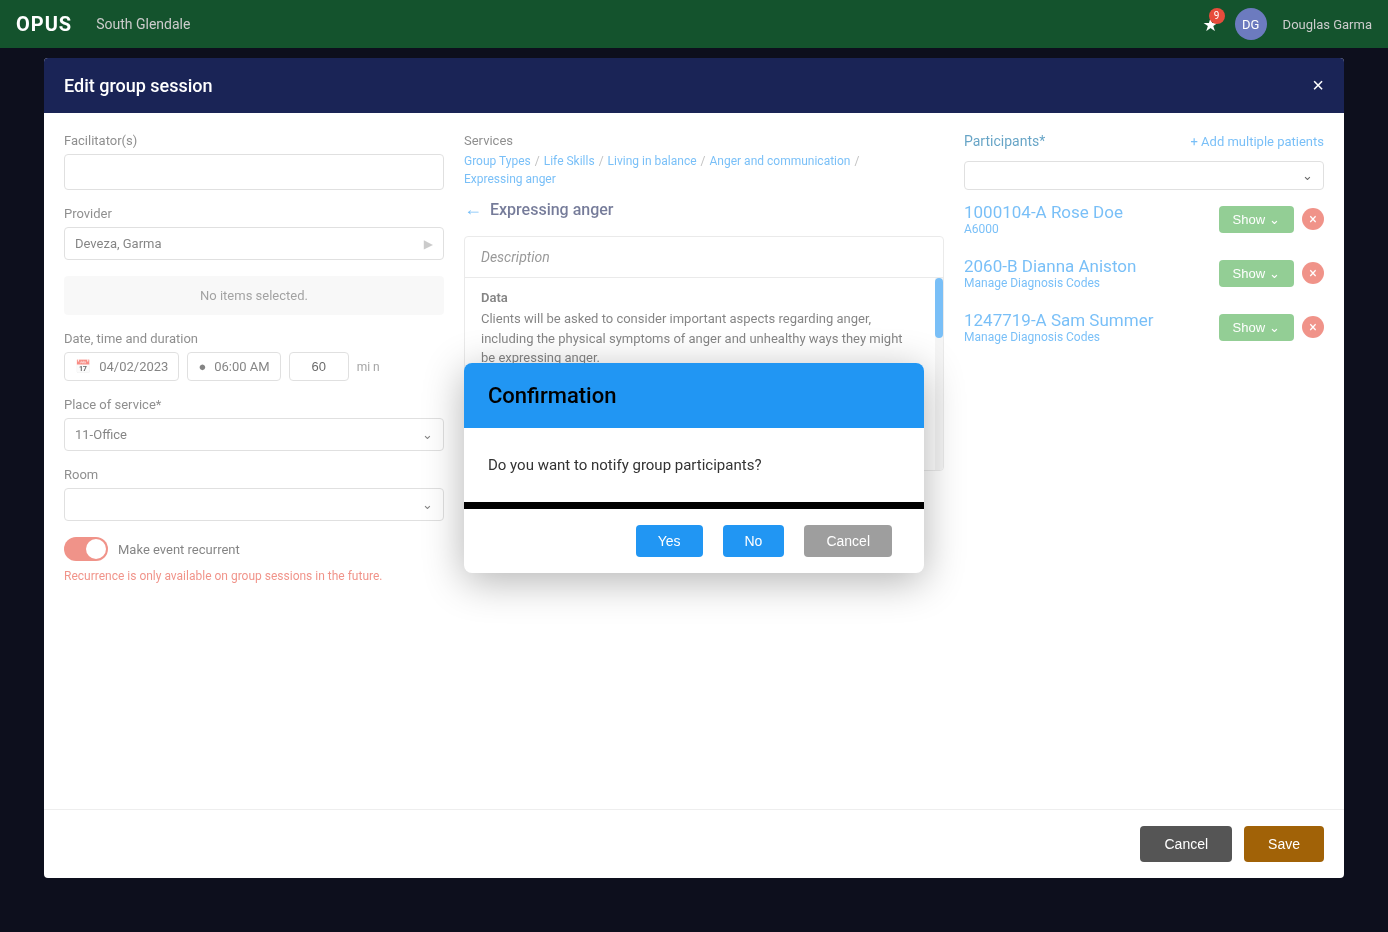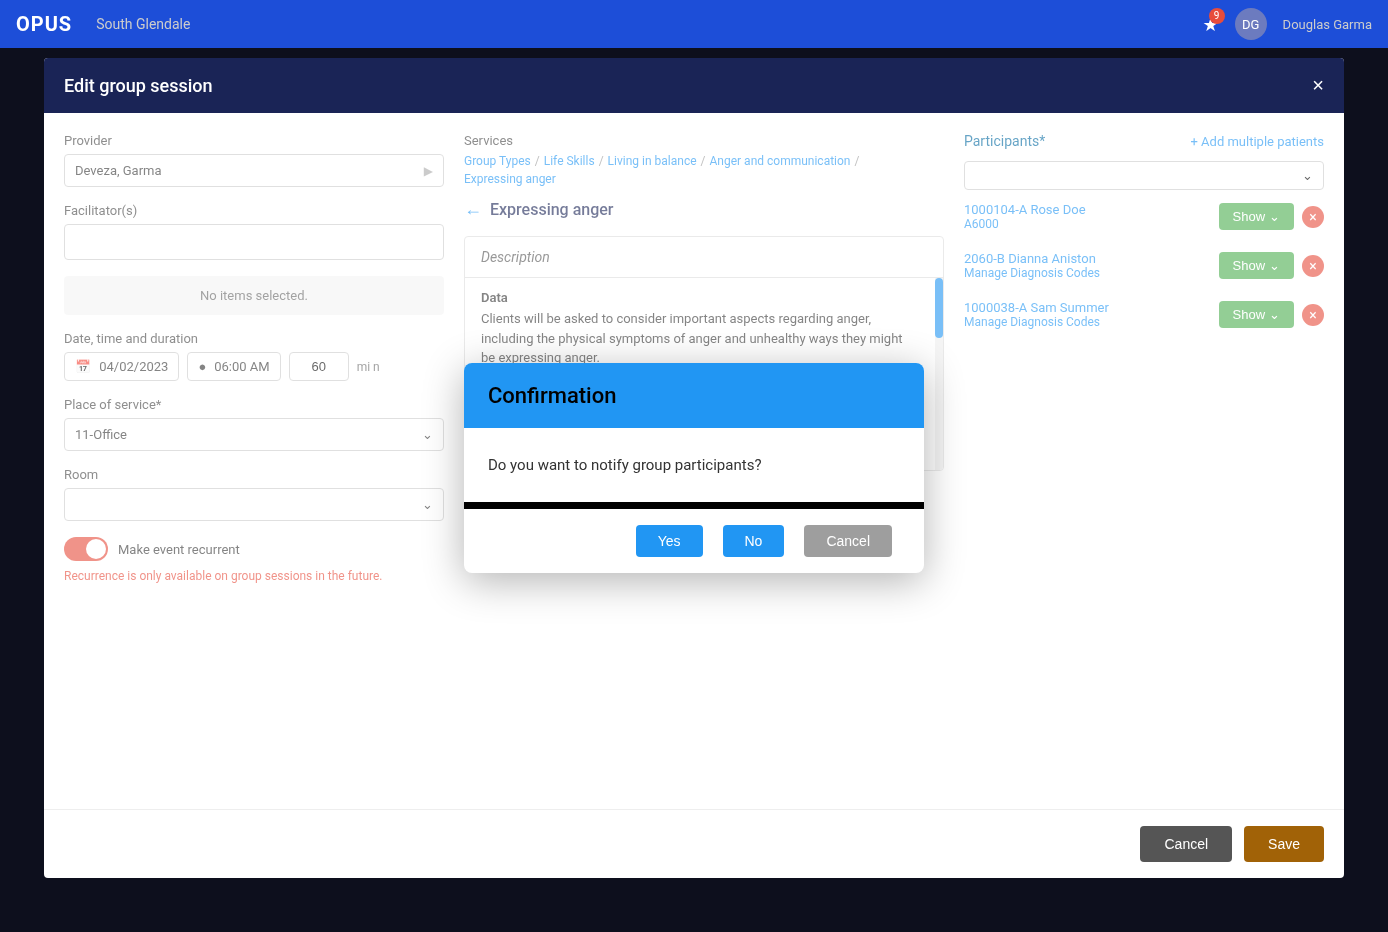--- a/index.html
+++ b/index.html
@@ -7,21 +7,21 @@
       font-family: -apple-system, BlinkMacSystemFont, 'Segoe UI', Roboto, sans-serif;
       background: #1a1f3a;
       width: 1388px;
       height: 932px;
       overflow: hidden;
       position: relative;
     }
 
     
     .top-nav {
-      background: #1d4ed8;
+      background: #14532d;
       height: 48px;
       display: flex;
       align-items: center;
       padding: 0 16px;
       gap: 16px;
     }
     .top-nav-logo {
       color: white;
       font-weight: bold;
       font-size: 20px;
@@ -359,21 +359,21 @@
       display: flex;
       align-items: center;
       justify-content: space-between;
       margin-bottom: 12px;
       padding-bottom: 8px;
     }
     .participant-info {
       flex: 1;
     }
     .participant-id {
-      font-size: 13px;
+      font-size: 17px;
       color: #2196F3;
     }
     .participant-code {
       font-size: 12px;
       color: #2196F3;
     }
     .participant-actions {
       display: flex;
       align-items: center;
       gap: 8px;
@@ -537,30 +537,30 @@
     <div class="edit-modal-header">
       <span class="edit-modal-header-title">Edit group session</span>
       <button class="edit-modal-close">×</button>
     </div>
 
     <div class="edit-modal-body">
 
       <div class="left-col">
 
         <div class="form-group">
+          <label class="form-label">Facilitator(s)</label>
+          <div class="empty-input"></div>
+        </div>
+
+        <div class="form-group">
           <label class="form-label">Provider</label>
           <div class="form-input">
             <span>Deveza, Garma</span>
             <span class="form-input-arrow">▶</span>
           </div>
-        </div>
-
-        <div class="form-group">
-          <label class="form-label">Facilitator(s)</label>
-          <div class="empty-input"></div>
         </div>
 
         <div class="no-items">No items selected.</div>
 
         <div class="form-group" style="margin-top:16px;">
           <label class="form-label">Date, time and duration</label>
           <div class="date-time-row">
             <div class="date-input">
               <span class="date-icon">📅</span>
               <span>04/02/2023</span>
@@ -667,21 +667,21 @@
             <button class="show-btn">
               <span>Show</span>
               <span>⌄</span>
             </button>
             <div class="remove-btn">×</div>
           </div>
         </div>
 
         <div class="participant-item">
           <div class="participant-info">
-            <div class="participant-id">1000038-A Sam Summer</div>
+            <div class="participant-id">1247719-A Sam Summer</div>
             <div class="manage-dx">Manage Diagnosis Codes</div>
           </div>
           <div class="participant-actions">
             <button class="show-btn">
               <span>Show</span>
               <span>⌄</span>
             </button>
             <div class="remove-btn">×</div>
           </div>
         </div>

